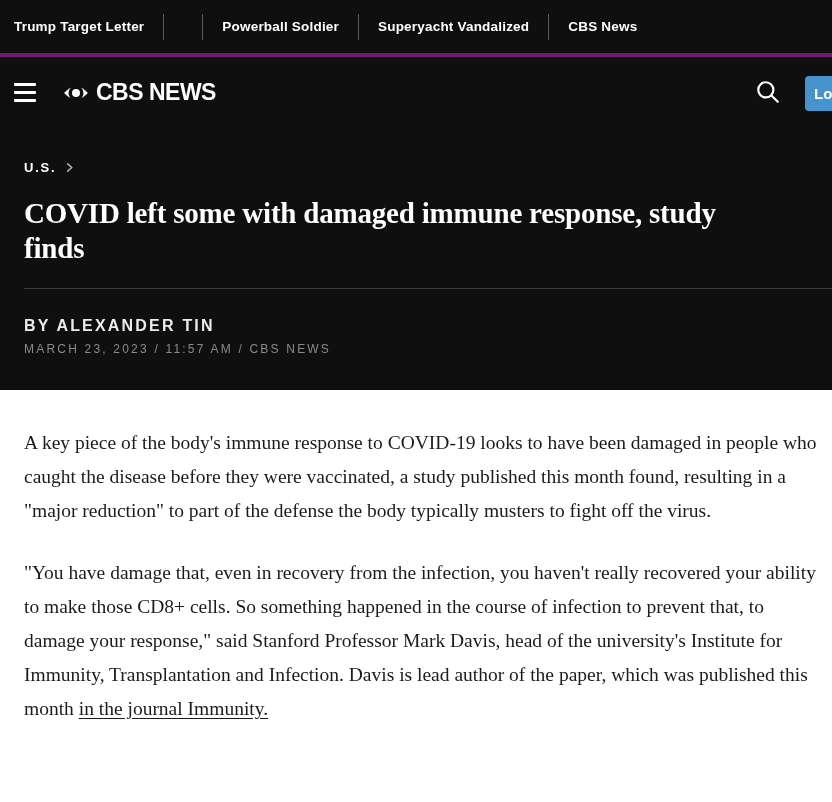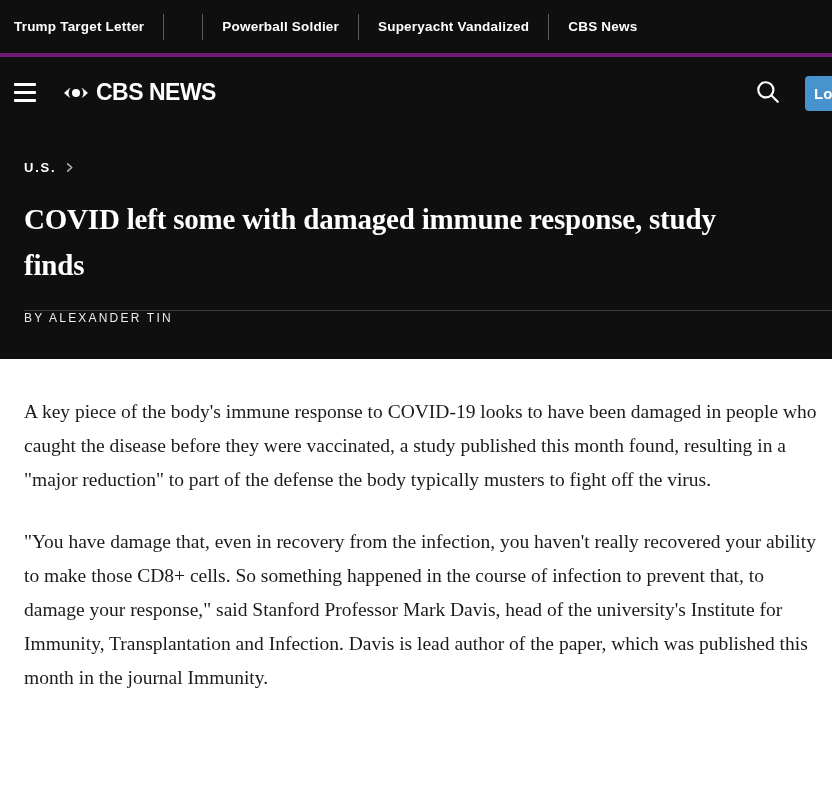--- a/index.html
+++ b/index.html
@@ -99,34 +99,36 @@
     letter-spacing: 1.8px;
     text-decoration: none;
     cursor: pointer;
   }
   .headline {
     margin-top: 21px;
     max-width: 700px;
     color: #ffffff;
     font-family: "Liberation Serif", "DejaVu Serif", serif;
     font-size: 29px;
-    line-height: 46px;
+    line-height: 35px;
     font-weight: bold;
     letter-spacing: -0.2px;
   }
   .hero-divider {
     margin-top: 22px;
     height: 1px;
     background: #3d3d3d;
   }
   .byline {
+    margin-top: 28px;
     color: #ececec;
-    font-size: 12px;
+    font-size: 16px;
     letter-spacing: 2.2px;
     cursor: pointer;
+    font-weight: bold;
   }
   .meta {
     margin-top: 7px;
     color: #8a8a8a;
     font-size: 12px;
     letter-spacing: 2.2px;
   }
 
   
   .body-area {
@@ -136,20 +138,21 @@
   .body-area p {
     max-width: 796px;
     font-family: "Liberation Serif", "DejaVu Serif", serif;
     font-size: 19.5px;
     line-height: 34px;
     color: #1b1b1b;
     margin-bottom: 28px;
   }
   .body-link {
     color: #1b1b1b;
+    text-decoration: underline;
     text-underline-offset: 3px;
     cursor: pointer;
   }
 </style>
 </head>
 <body>
 
 <div class="page">
 
   <nav class="topbar">
@@ -193,20 +196,21 @@
       <a class="breadcrumb-link">U.S.</a>
       <span style="display:inline-flex;">
         <svg width="11" height="11" viewBox="0 0 24 24">
           <polyline points="8,4 17,12 8,20" fill="none" stroke="#b5b5b5" stroke-width="3.2" stroke-linecap="round" stroke-linejoin="round"></polyline>
         </svg>
       </span>
     </div>
     <h1 class="headline">COVID left some with damaged immune response, study finds</h1>
     <div class="hero-divider"></div>
     <div class="byline">BY ALEXANDER TIN</div>
+    <div class="meta">MARCH 23, 2023 / 11:57 AM / CBS NEWS</div>
   </section>
 
   <main class="body-area">
     <p>A key piece of the body's immune response to COVID-19 looks to have been damaged in people who caught the disease before they were vaccinated, a study published this month found, resulting in a "major reduction" to part of the defense the body typically musters to fight off the virus.</p>
     <p><span>"You have damage that, even in recovery from the infection, you haven't really recovered your ability to make those CD8+ cells. So something happened in the course of infection to prevent that, to damage your response," said Stanford Professor Mark Davis, head of the university's Institute for Immunity, Transplantation and Infection. Davis is lead author of the paper, which was published this month </span><a class="body-link">in the journal Immunity.</a></p>
   </main>
 
 </div>
 
 </body></html>

